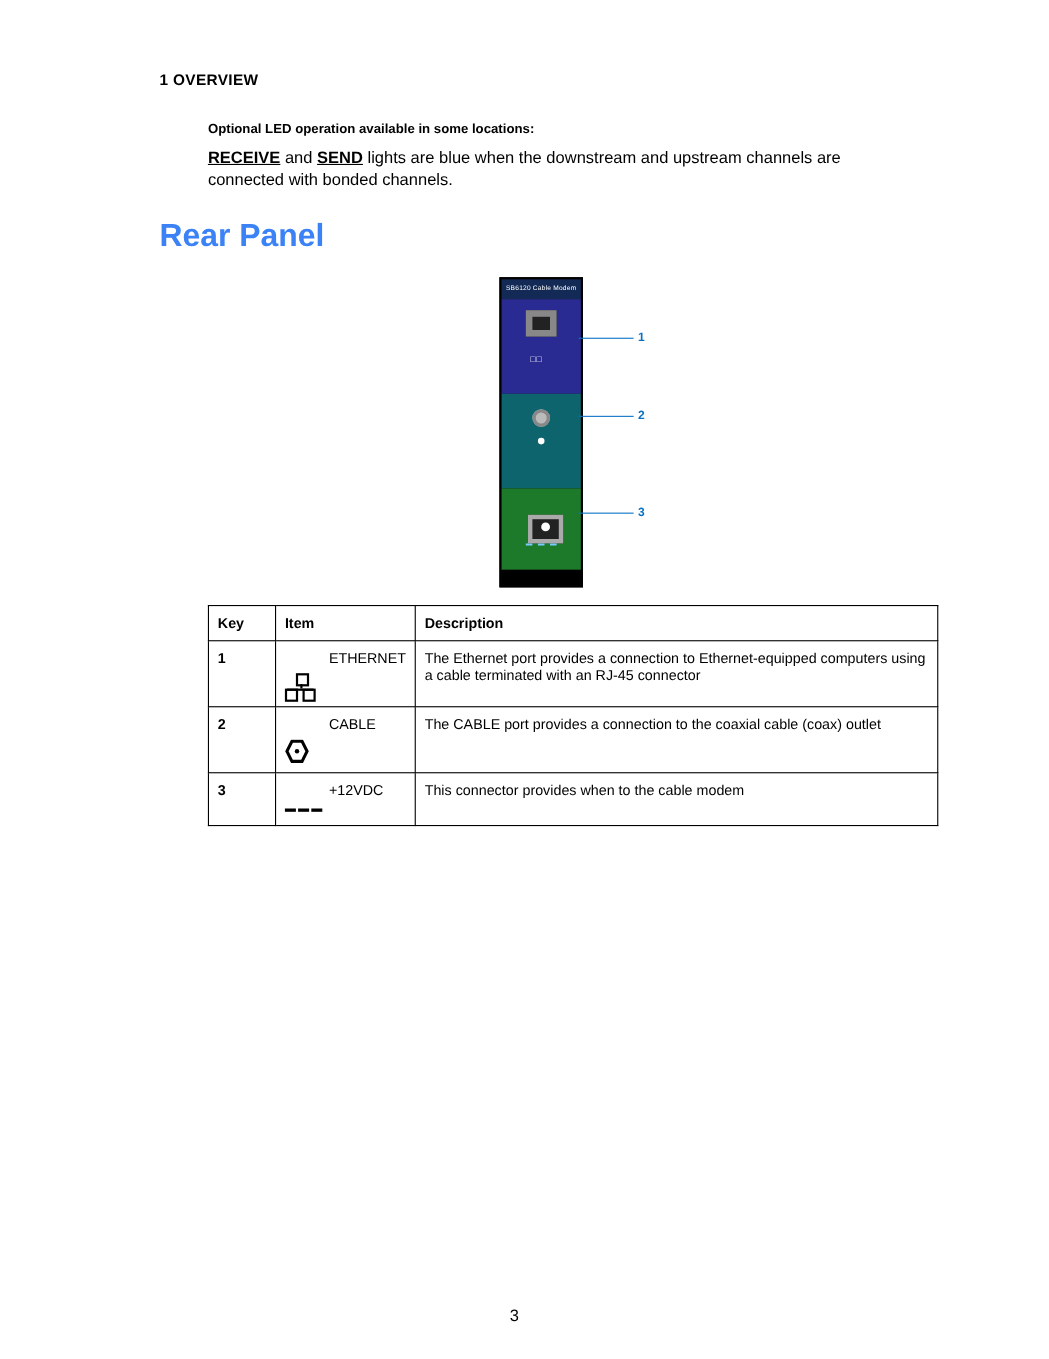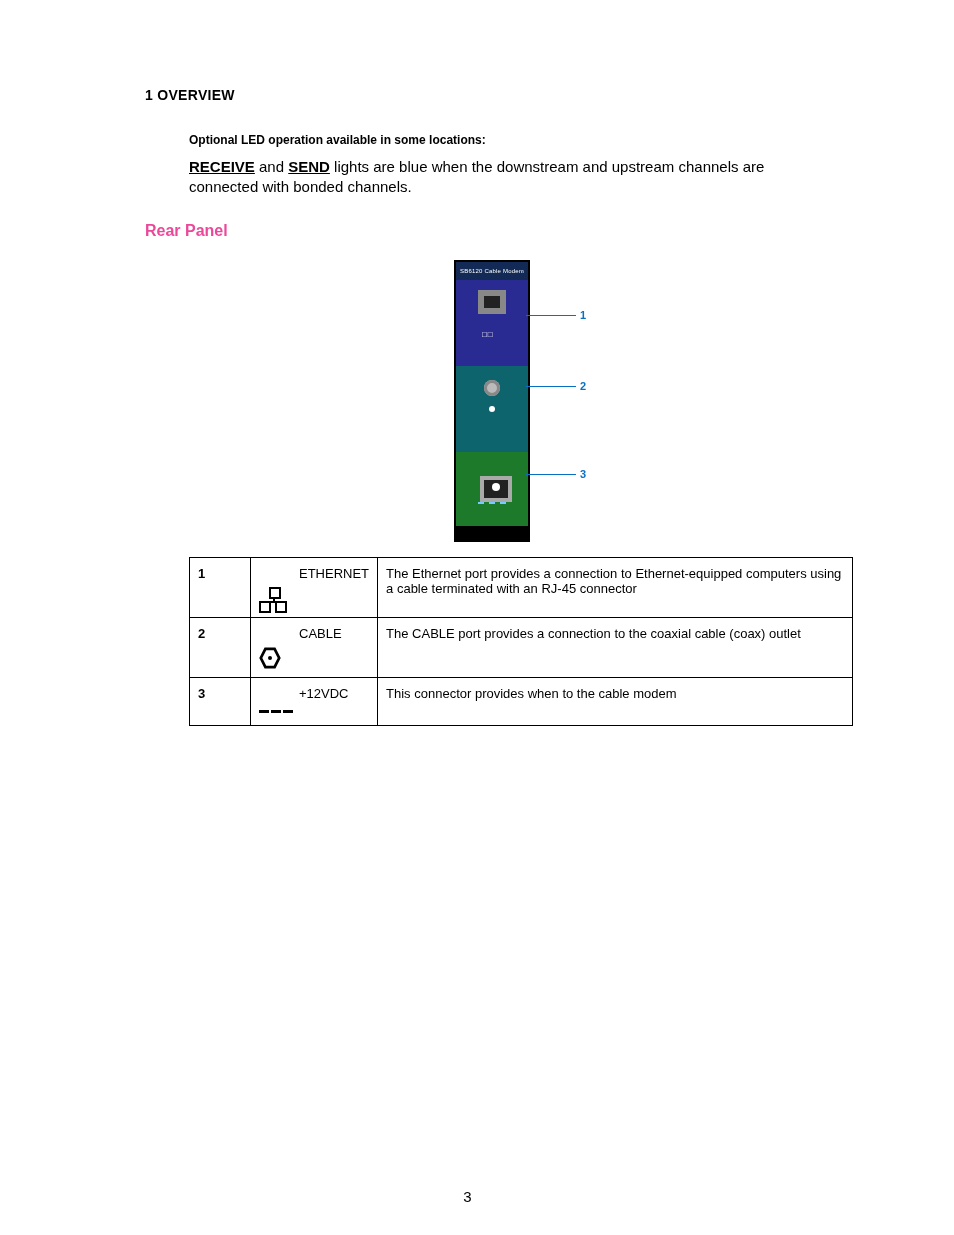--- a/index.html
+++ b/index.html
@@ -5,21 +5,21 @@
   body {
     font-family: Arial, Helvetica, sans-serif;
     margin: 0;
     color: #000;
     background: #fff;
     font-size: 15px;
   }
   .page {
     width: 935px;
     min-height: 1235px;
-    padding: 87px 100px 30px 145px;
+    padding: 64px 100px 30px 145px;
     box-sizing: border-box;
     position: relative;
   }
   .running-head {
     font-family: "Arial Narrow", Arial, sans-serif;
     font-weight: bold;
     font-size: 14px;
     letter-spacing: .3px;
     margin-bottom: 30px;
   }
@@ -32,23 +32,23 @@
     margin-bottom: 10px;
   }
   p.body {
     line-height: 1.35;
     margin: 0 0 16px 0;
   }
   b { font-weight: bold; text-decoration: underline; }
   h2.section {
     font-family: "Arial Narrow", Arial, sans-serif;
     font-weight: bold;
-    font-size: 16px;
+    font-size: 29px;
     margin: 24px 0 10px 0;
-    color: #ec4899;
+    color: #3b82f6;
   }
 
   
   .diagram-wrap {
     text-align: center;
     margin: 20px 0 14px 0;
   }
   .diagram {
     display: inline-block;
     position: relative;
@@ -200,20 +200,25 @@
       <div class="callout c1">1</div>
       <div class="leader l2"></div>
       <div class="callout c2">2</div>
       <div class="leader l3"></div>
       <div class="callout c3">3</div>
     </div>
   </div>
 
   <table class="rp">
     <tbody>
+        <tr>
+      <th class="kcol">Key</th>
+      <th class="icol">Item</th>
+      <th>Description</th>
+    </tr>
 
     <tr>
       <td class="kcol">1</td>
       <td class="icol">
         <span class="item-label">ETHERNET</span>
         <span class="icon-eth">
           <span class="top"></span>
               <span class="stem"></span>
               <span class="bar"></span>
               <span class="bl"></span>

